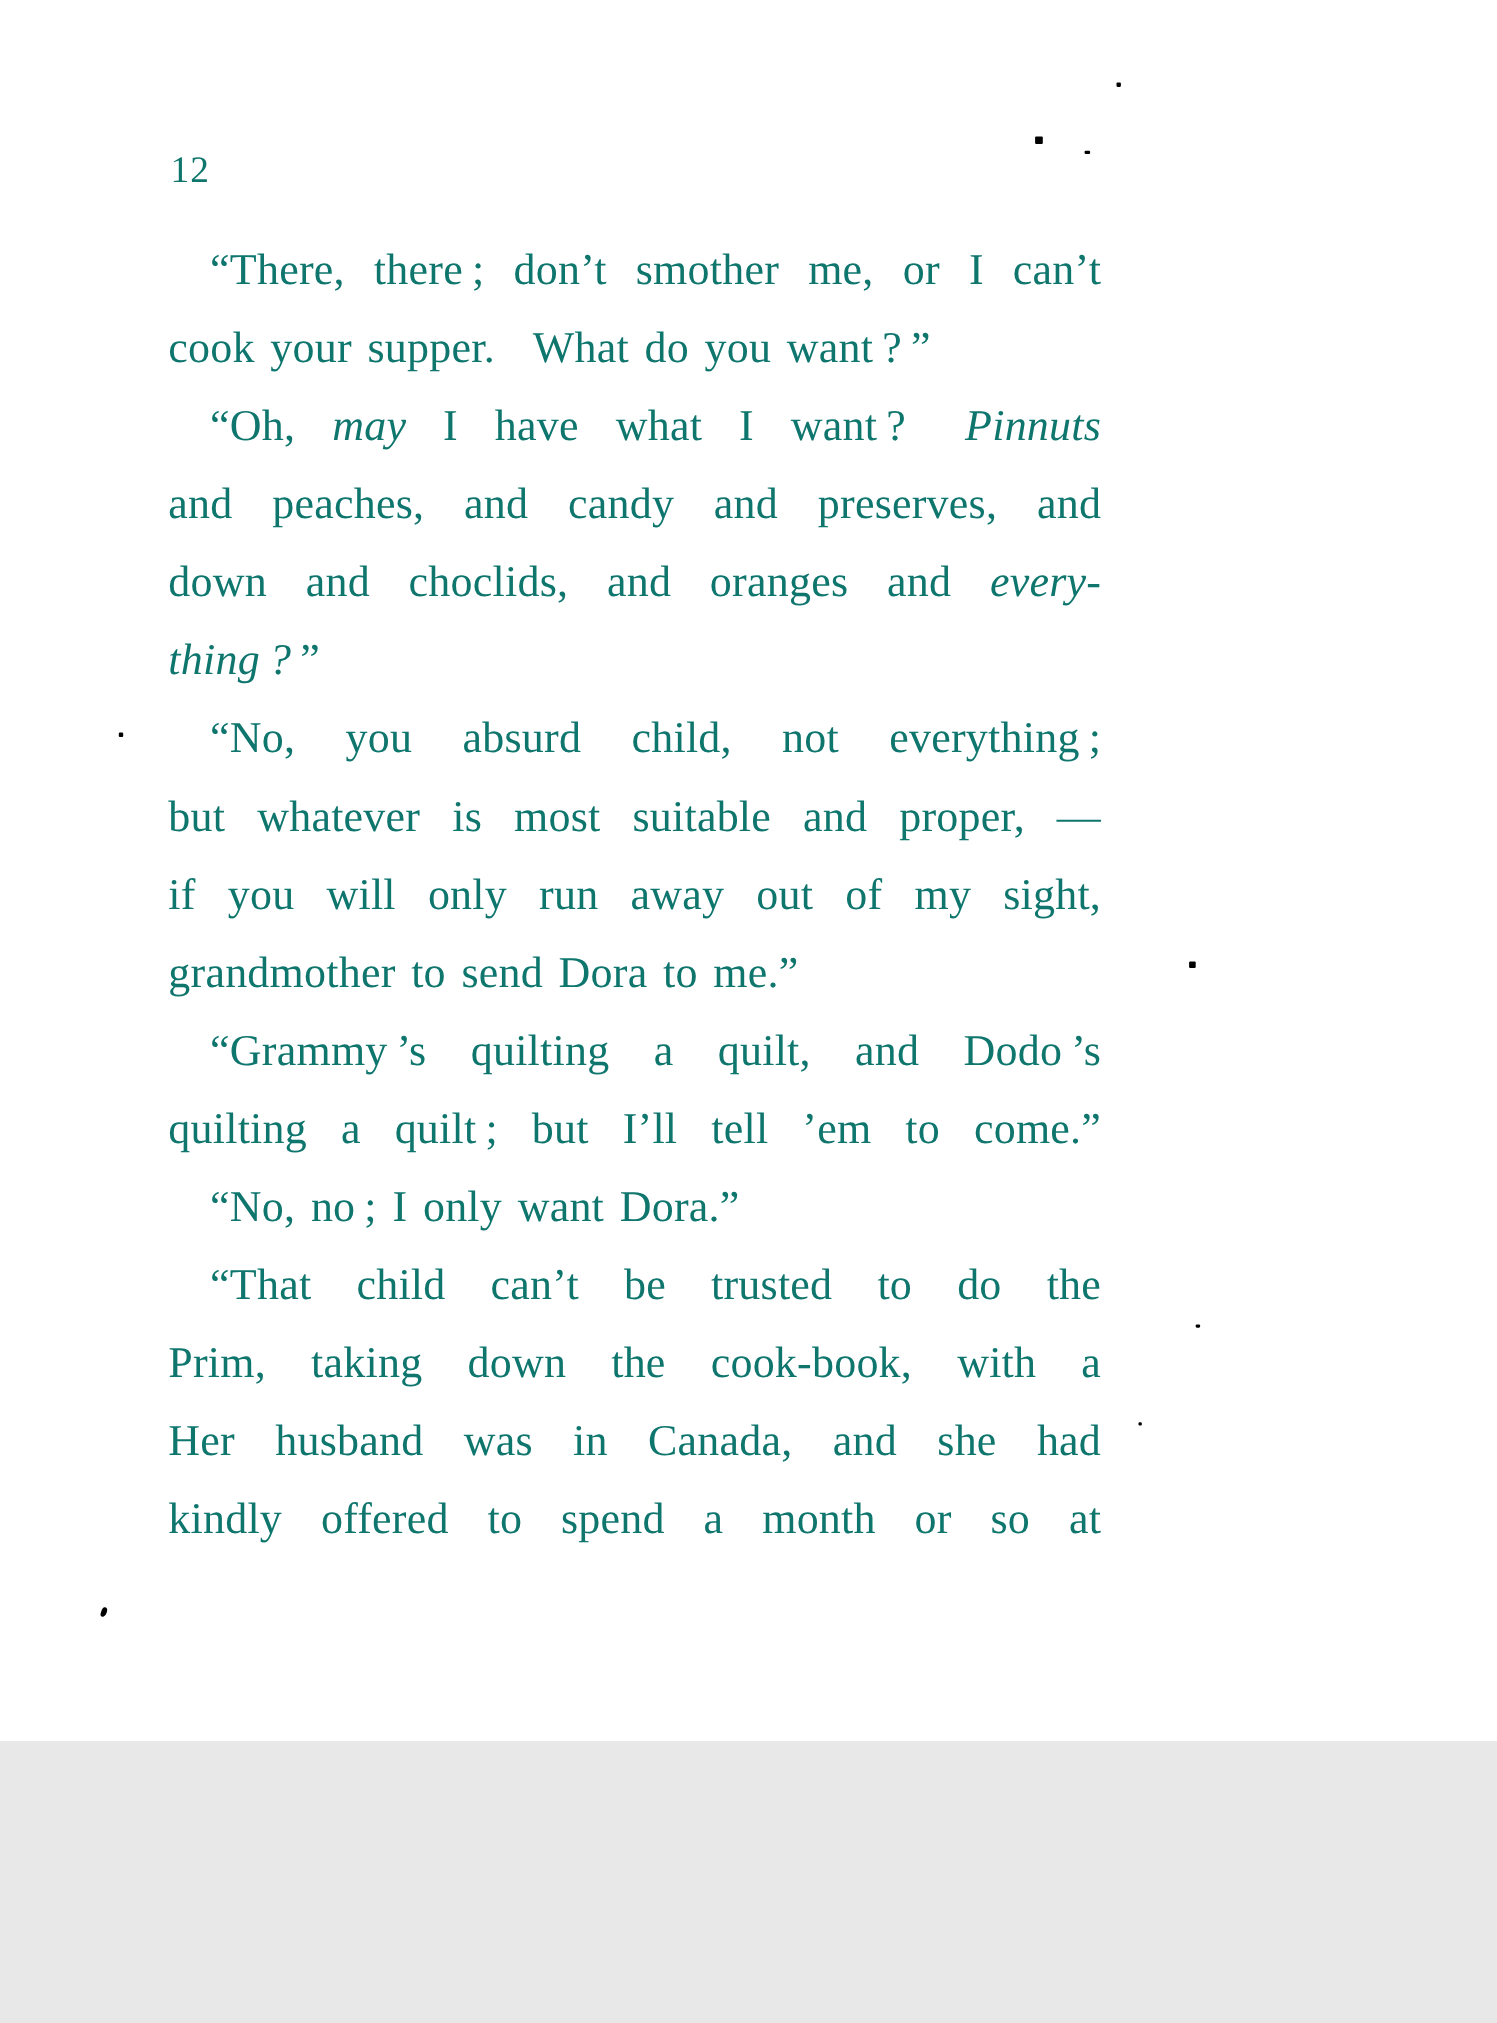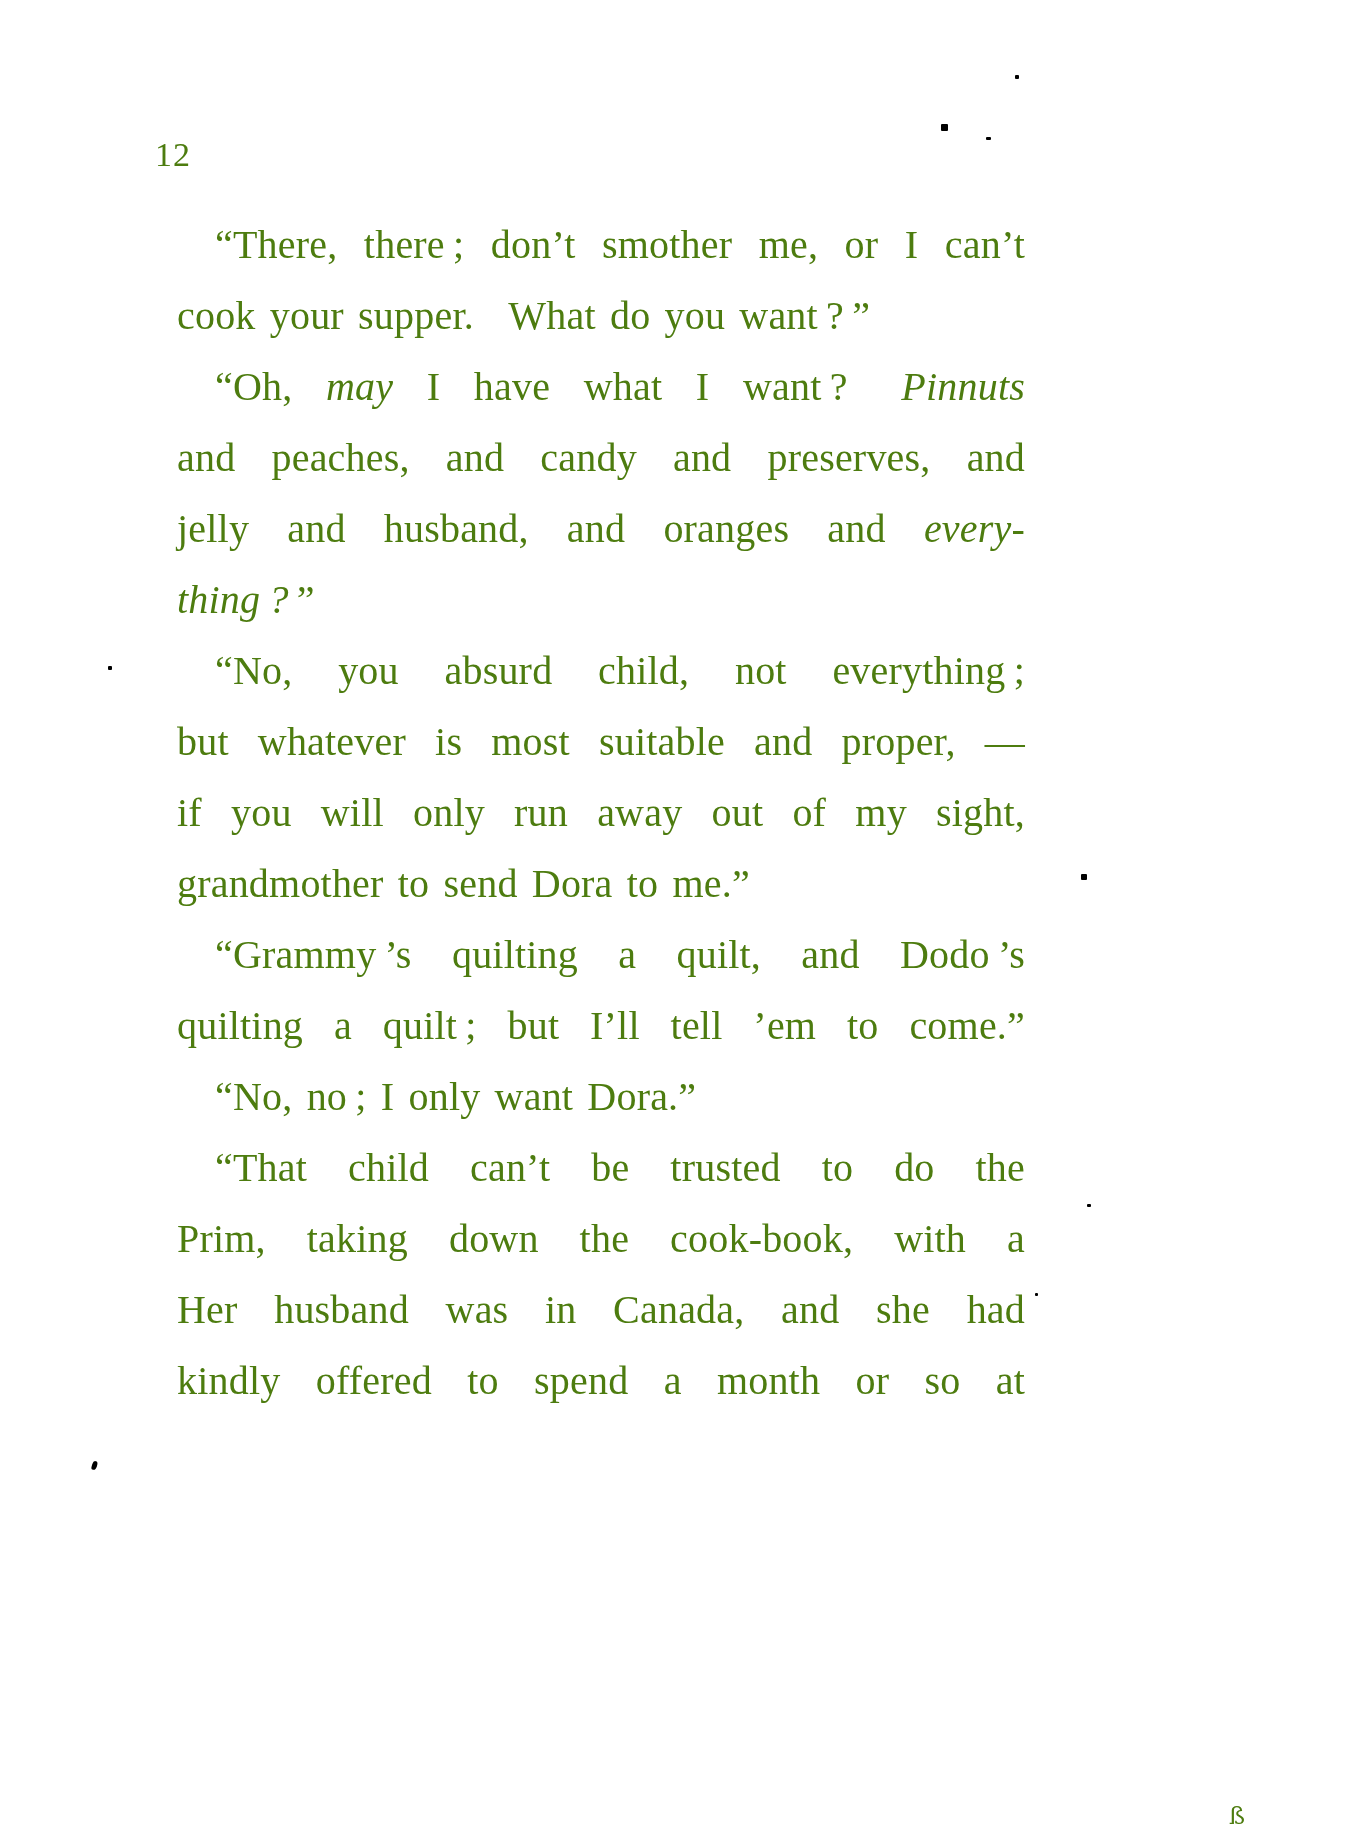--- a/index.html
+++ b/index.html
@@ -1,22 +1,22 @@
 <!DOCTYPE html>
 <html><head>
 <meta charset="utf-8">
 <style>
   html,body{margin:0;padding:0;background:#e8e8e8;}
   .page{
     position:relative;
-    width:1361px;height:1839px;
+    width:1361px;height:1583px;
     background:#ffffff;
     overflow:hidden;
     font-family:"Liberation Serif","DejaVu Serif",serif;
-    color:#4d7c0f;
+    color:#0f766e;
   }
   
   .header{
     position:absolute;left:153px;top:134px;width:848px;height:46px;
   }
   .pagenum{
     position:absolute;left:2px;top:2px;
     font-size:34px;letter-spacing:1px;
   }
   .title{
@@ -24,21 +24,20 @@
     font-size:28px;font-weight:bold;
     letter-spacing:4px;word-spacing:14px;
     padding-top:6px;
   }
   
   .bodycol{
     position:absolute;left:153px;top:209px;width:848px;
     font-size:40px;
     letter-spacing:0.2px;
     word-spacing:4px;
-    margin-left:24px;
   }
   .line{
     height:71px;line-height:71px;
     white-space:nowrap;
     text-align:left;
   }
   .line.justify{
     white-space:normal;
     text-align:justify;
     text-align-last:justify;
@@ -69,21 +68,21 @@
 
   <header class="header">
     <span class="pagenum">12</span>
   </header>
 
   <main class="bodycol">
     <div class="line justify indent"><span>“There, there ; don’t smother me, or I can’t</span></div>
     <div class="line"><span>cook your supper.  What do you want ? ”</span></div>
     <div class="line justify indent"><span>“Oh, </span><span class="it">may</span><span> I have what I want ?  </span><span class="it">Pinnuts</span></div>
     <div class="line justify"><span>and peaches, and candy and preserves, and</span></div>
-    <div class="line justify"><span>jelly and husband, and oranges and </span><span class="it">every-</span></div>
+    <div class="line justify"><span>down and choclids, and oranges and </span><span class="it">every-</span></div>
     <div class="line"><span class="it">thing ?</span><span> ”</span></div>
     <div class="line justify indent"><span>“No, you absurd child, not everything ;</span></div>
     <div class="line justify"><span>but whatever is most suitable and proper, —</span></div>
     <div class="line justify"><span>if you will only run away out of my sight,</span></div>
     <div class="line"><span>grandmother to send Dora to me.”</span></div>
     <div class="line justify indent"><span>“Grammy ’s quilting a quilt, and Dodo ’s</span></div>
     <div class="line justify"><span>quilting a quilt ; but I’ll tell ’em to come.”</span></div>
     <div class="line indent"><span>“No, no ; I only want Dora.”</span></div>
     <div class="line justify indent"><span>“That child can’t be trusted to do the</span></div>
     <div class="line justify"><span>Prim, taking down the cook-book, with a</span></div>

